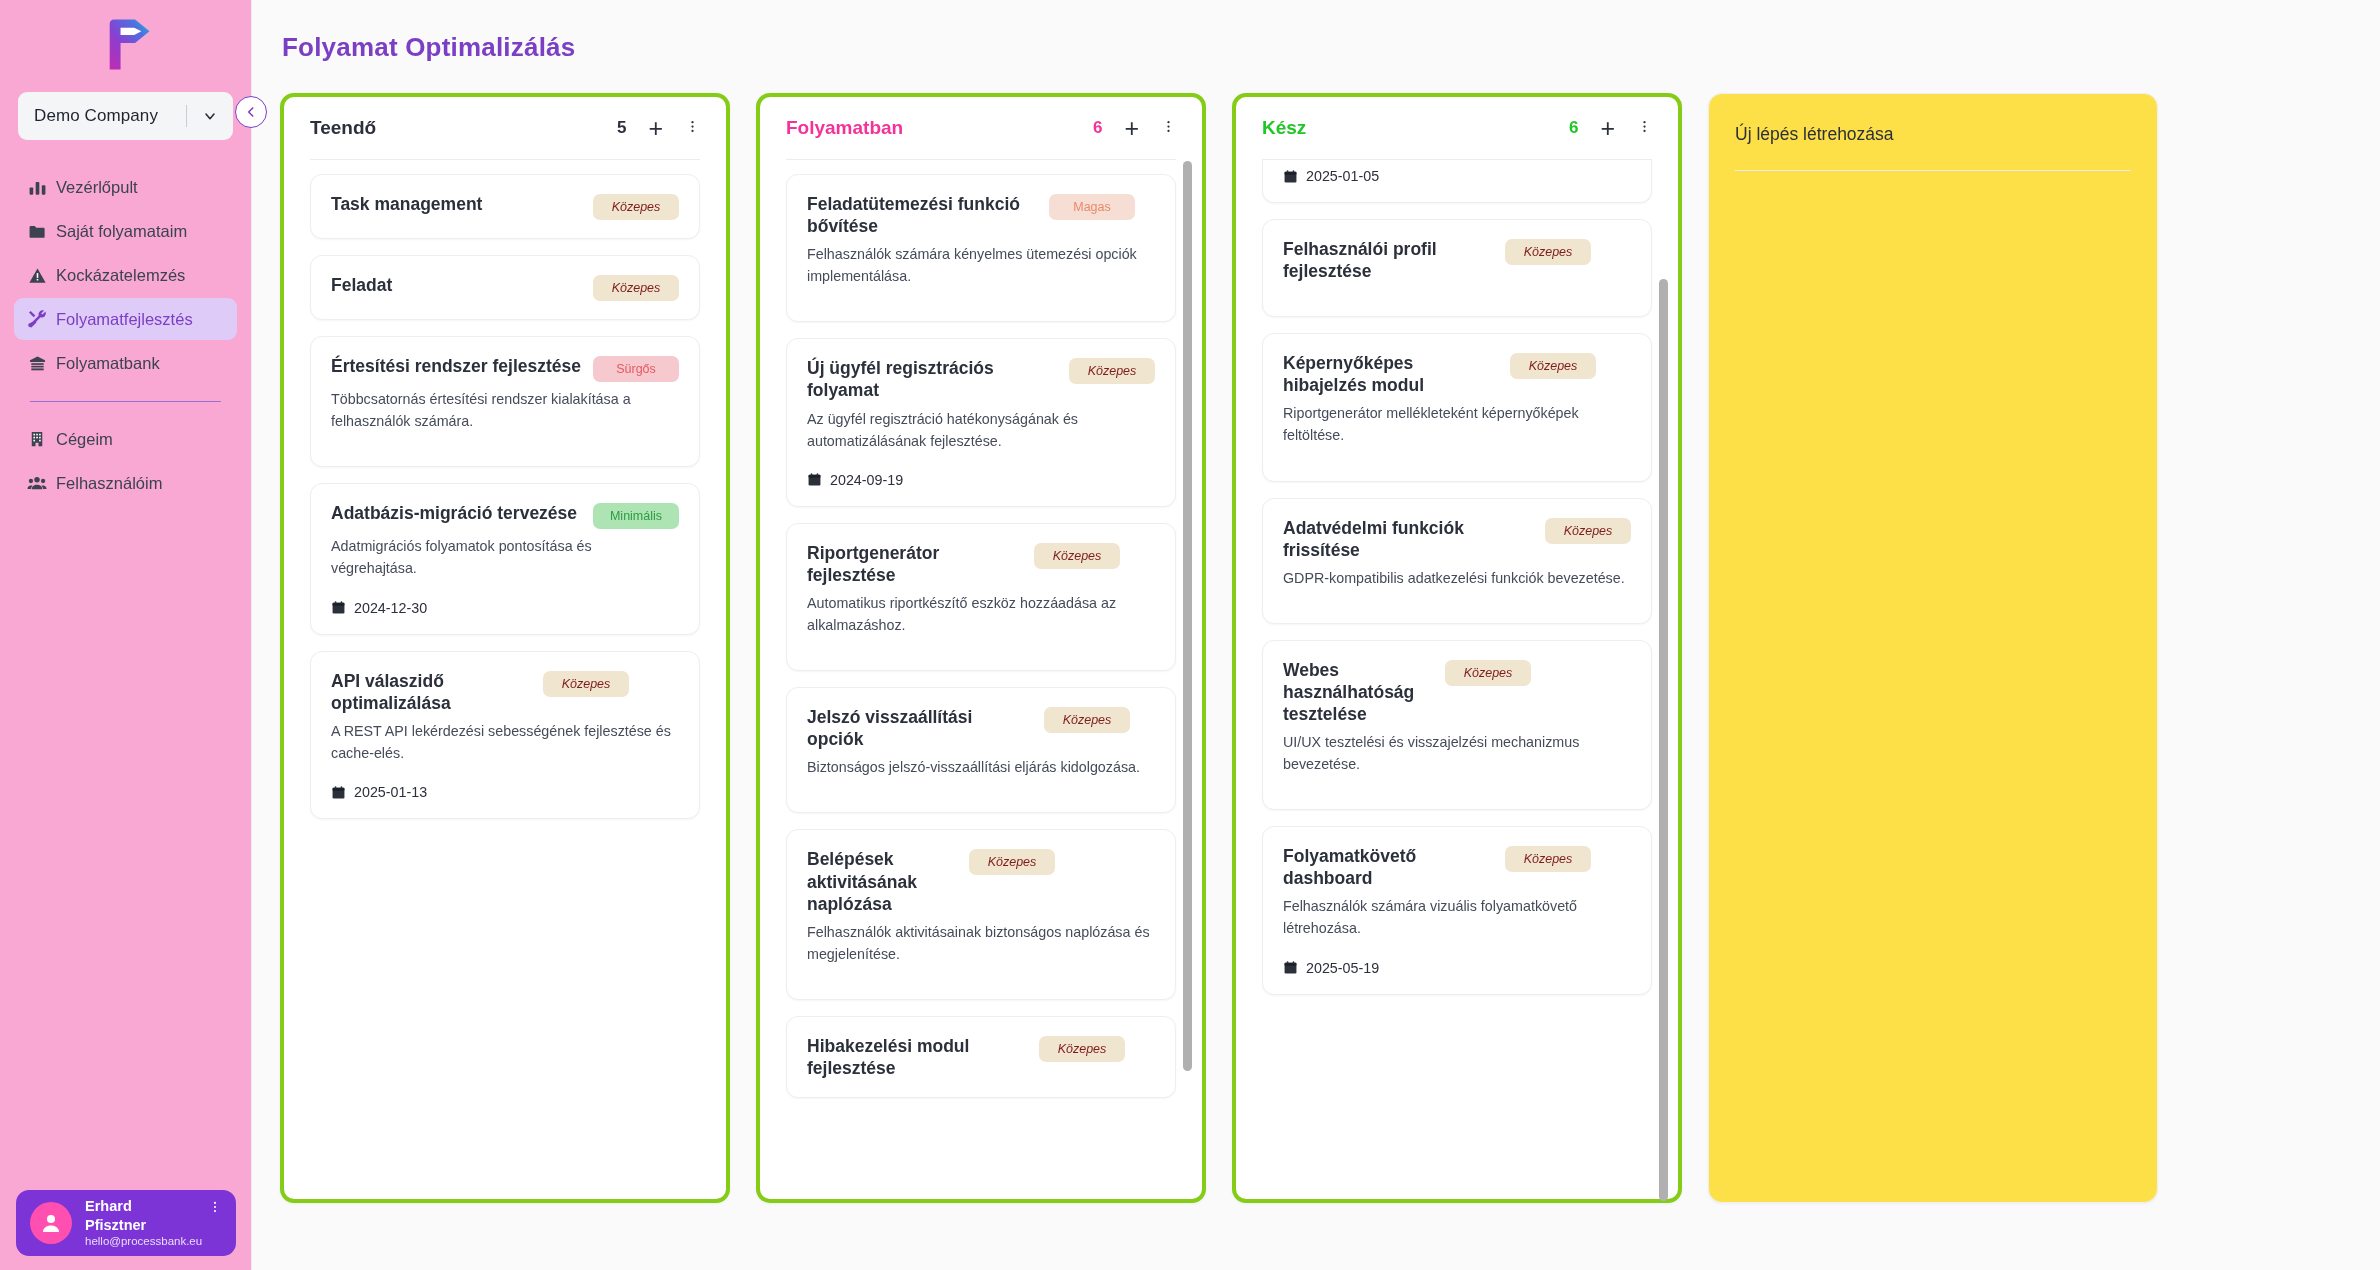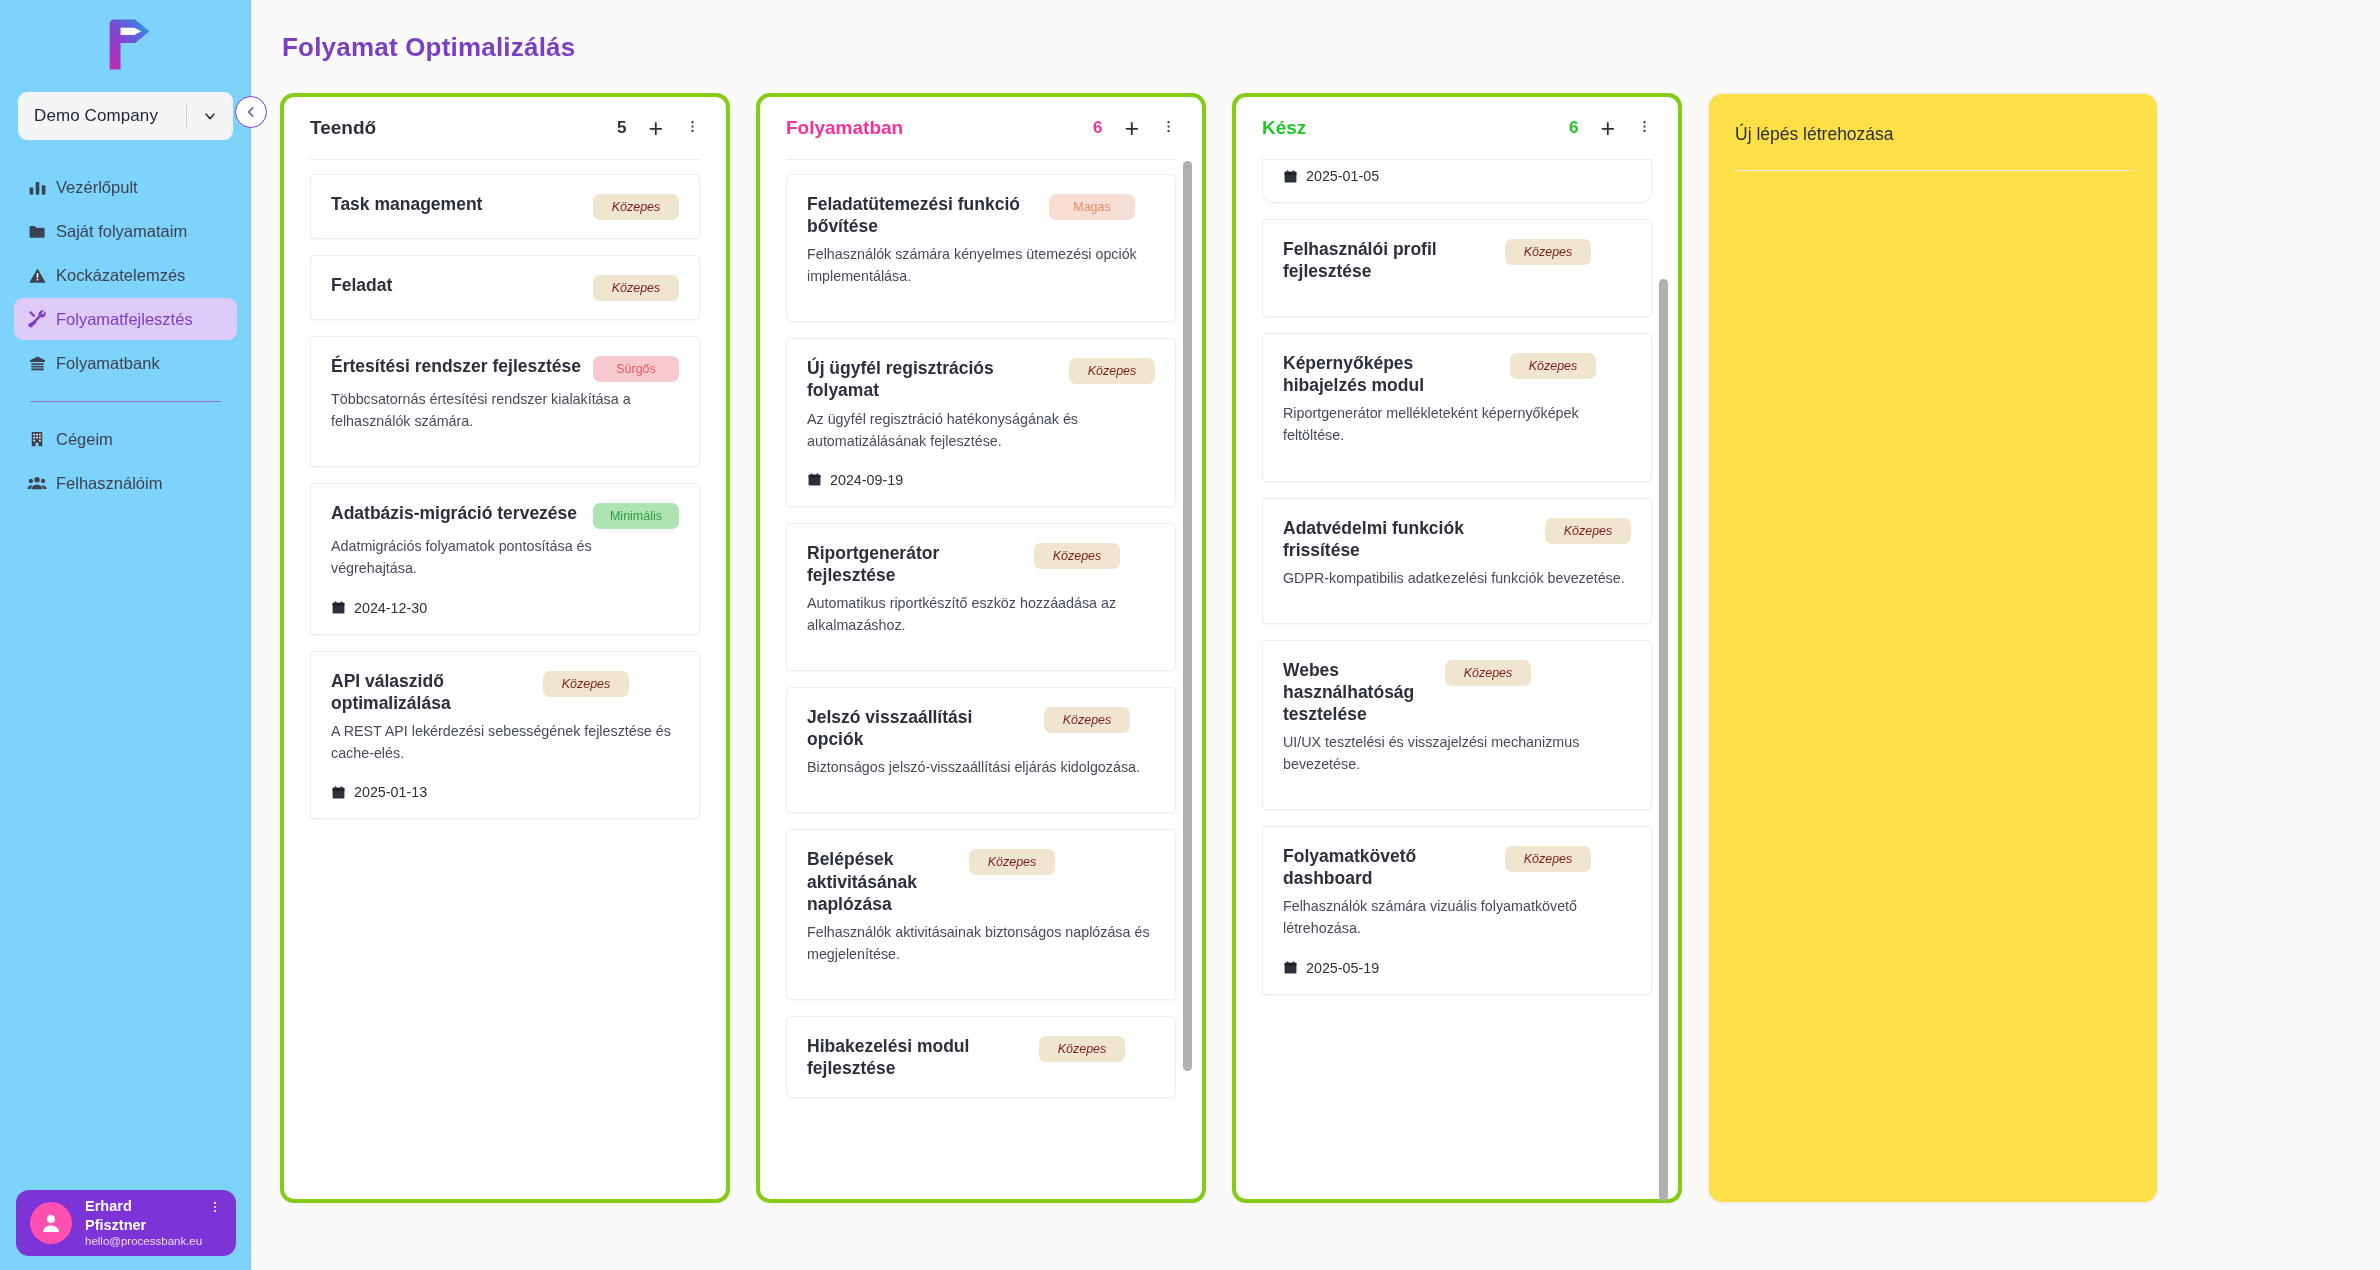--- a/index.html
+++ b/index.html
@@ -5,21 +5,21 @@
   * { box-sizing: border-box; margin: 0; padding: 0; }
   html, body {
     width: 2380px; height: 1270px;
     font-family: "Liberation Sans", sans-serif;
     background: #ffffff; overflow: hidden;
   }
   .app { display: flex; width: 2380px; height: 1270px; }
 
   
   .sidebar {
-    width: 252px; height: 1270px; background: #7dd3fc;
+    width: 252px; height: 1270px; background: #f9a8d4;
     border-right: 1px solid #ececf1;
     position: relative; flex: 0 0 252px;
     display: flex; flex-direction: column;
   }
   .logo-wrap { height: 88px; display: flex; align-items: center; justify-content: center; }
   .logo { width: 58px; height: 58px; }
 
   .company-row {
     margin: 4px 18px 0 18px; height: 48px;
     background: #f4f5f7; border-radius: 9px;
@@ -100,21 +100,21 @@
   .col-body {
     flex: 1; padding: 14px 26px 0 26px; overflow: hidden; position: relative;
   }
   .col-body.scrolled { padding-top: 0; }
 
   .scrollbar { position: absolute; right: 10px; width: 9px; border-radius: 5px; background: transparent; }
   .scroll-thumb { width: 9px; border-radius: 5px; background: #b0b0b0; }
 
   
   .card {
-    background: #ffffff; border: 1px solid #eeeef1; border-radius: 4px;
+    background: #ffffff; border: 1px solid #eeeef1; border-radius: 12px;
     padding: 18px 20px 18px 20px; margin-bottom: 16px;
     box-shadow: 0 1px 2px rgba(20,20,40,.04);
   }
   .card-top { display: flex; align-items: flex-start; gap: 12px; }
   .card-title {
     font-size: 17.5px; font-weight: 700; color: #2b303b;
     line-height: 1.26; flex: 1;
   }
   .badge {
     flex: 0 0 auto; min-width: 86px; text-align: center;

